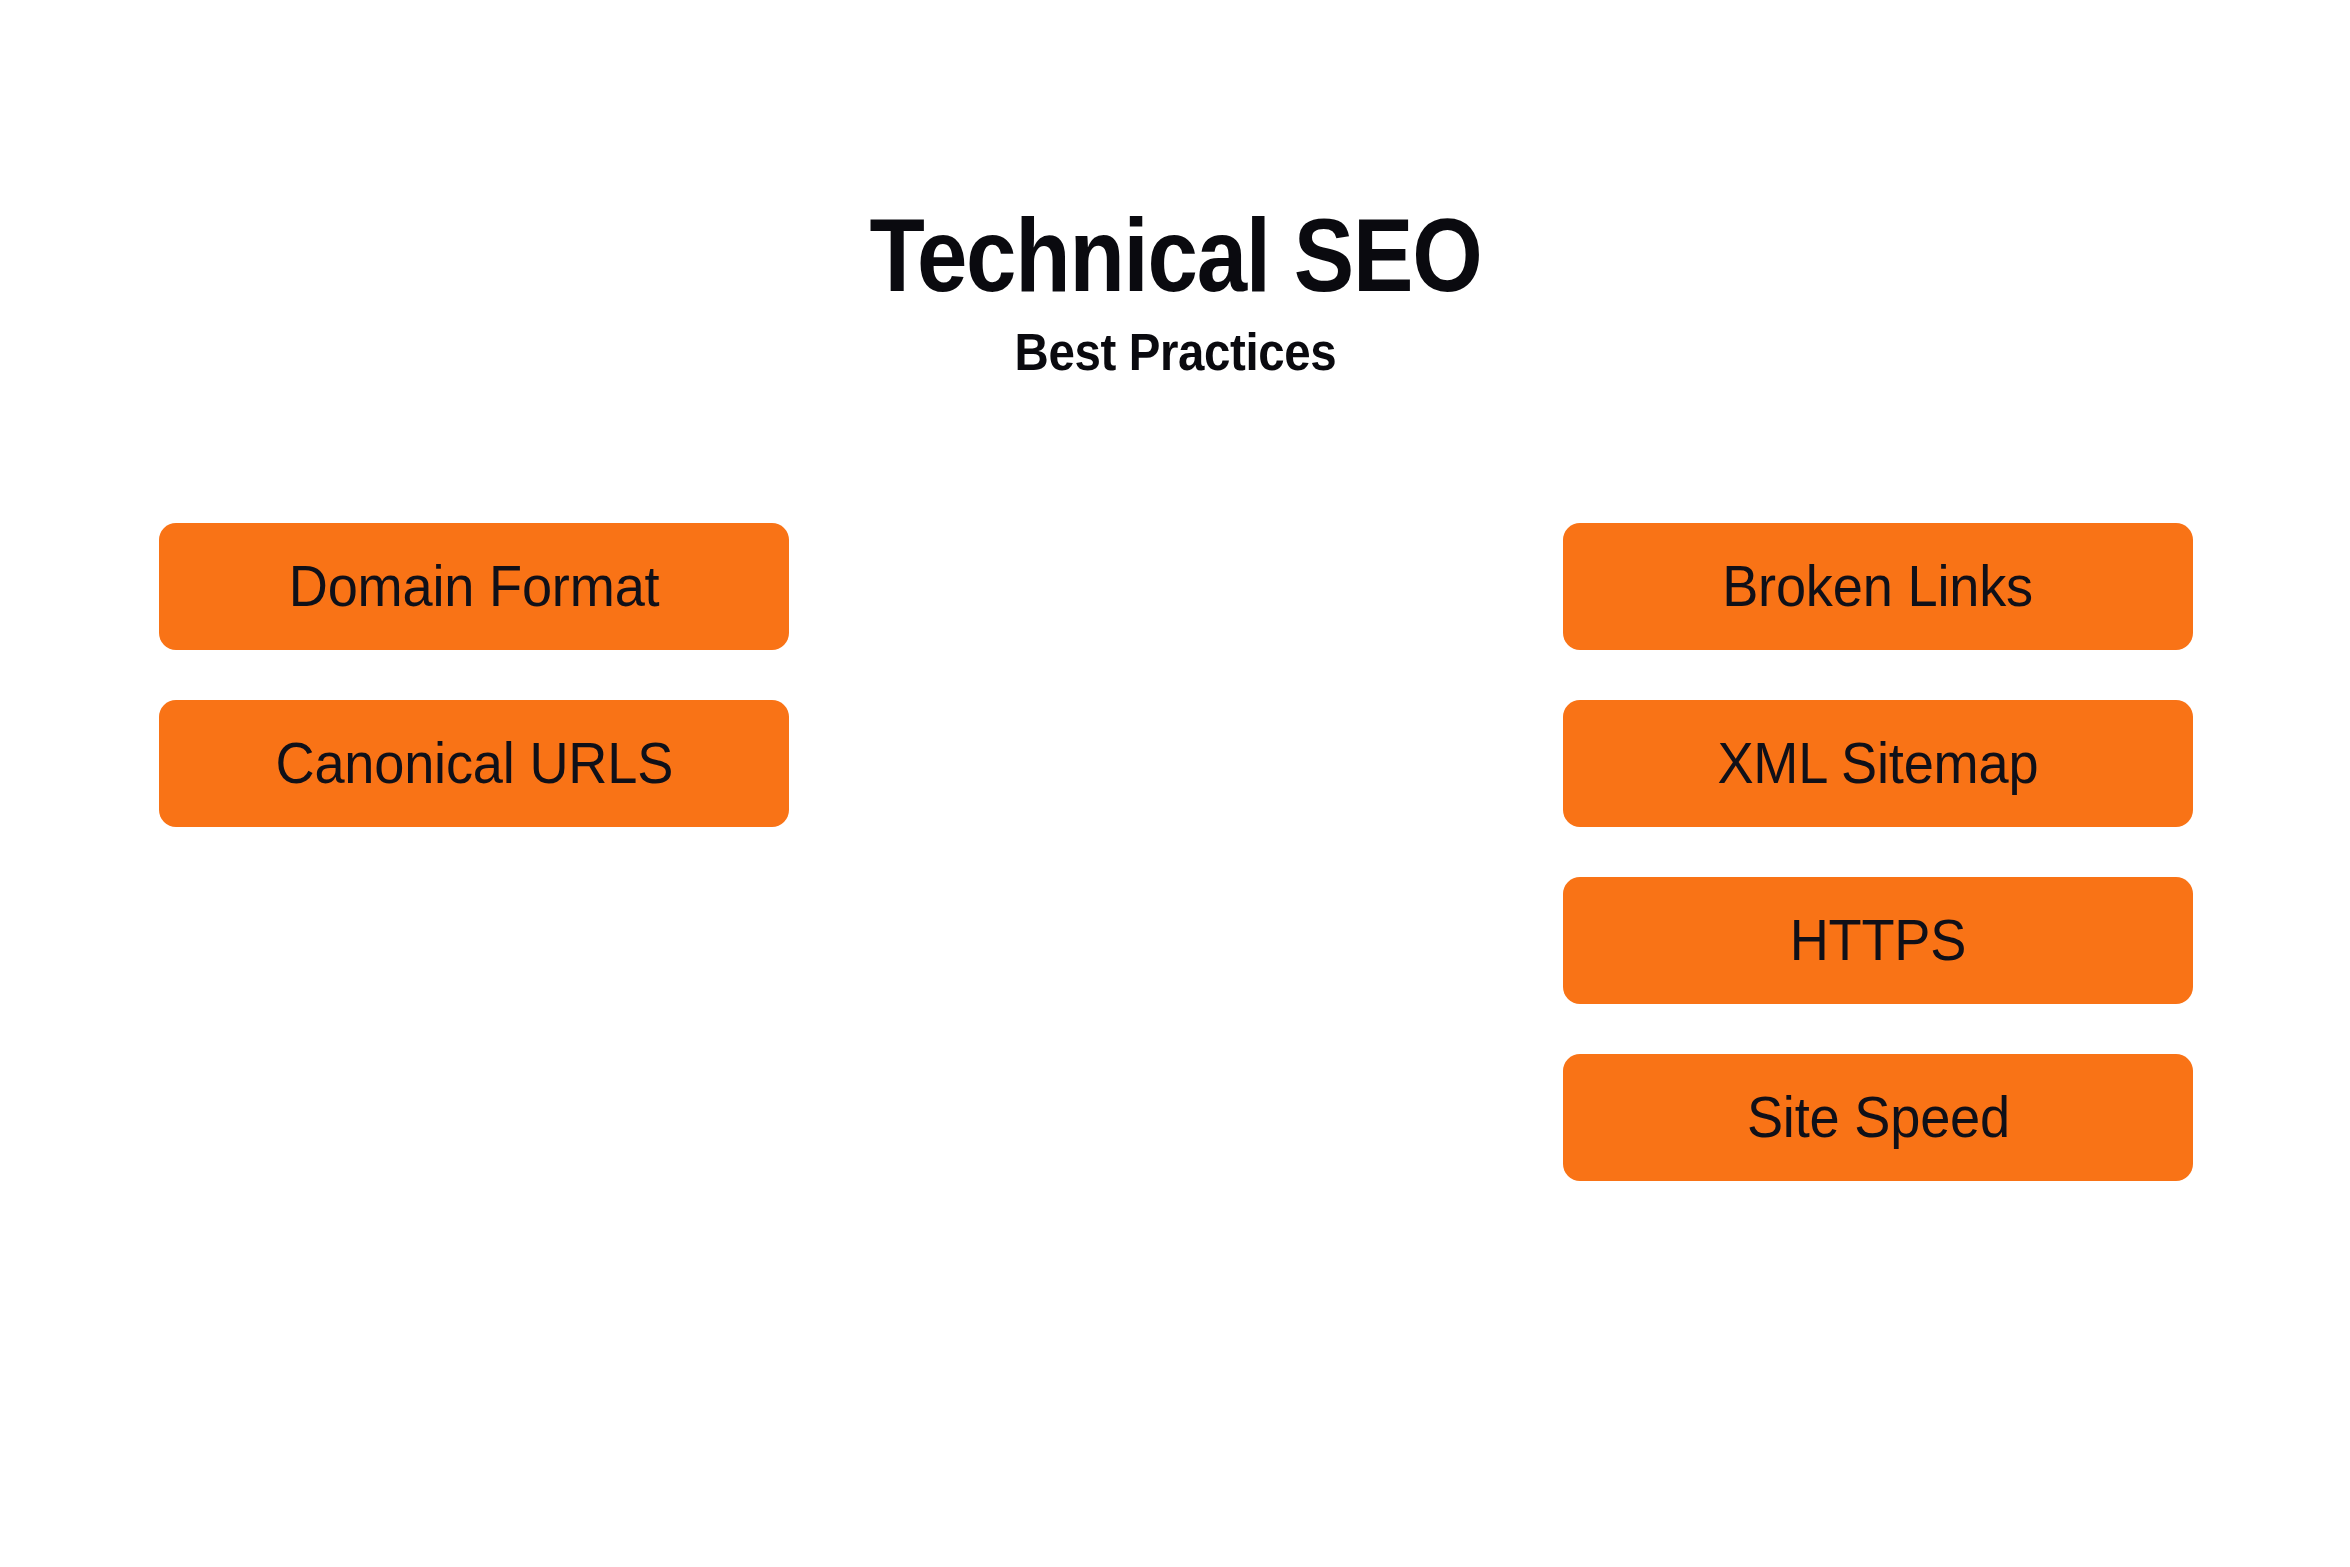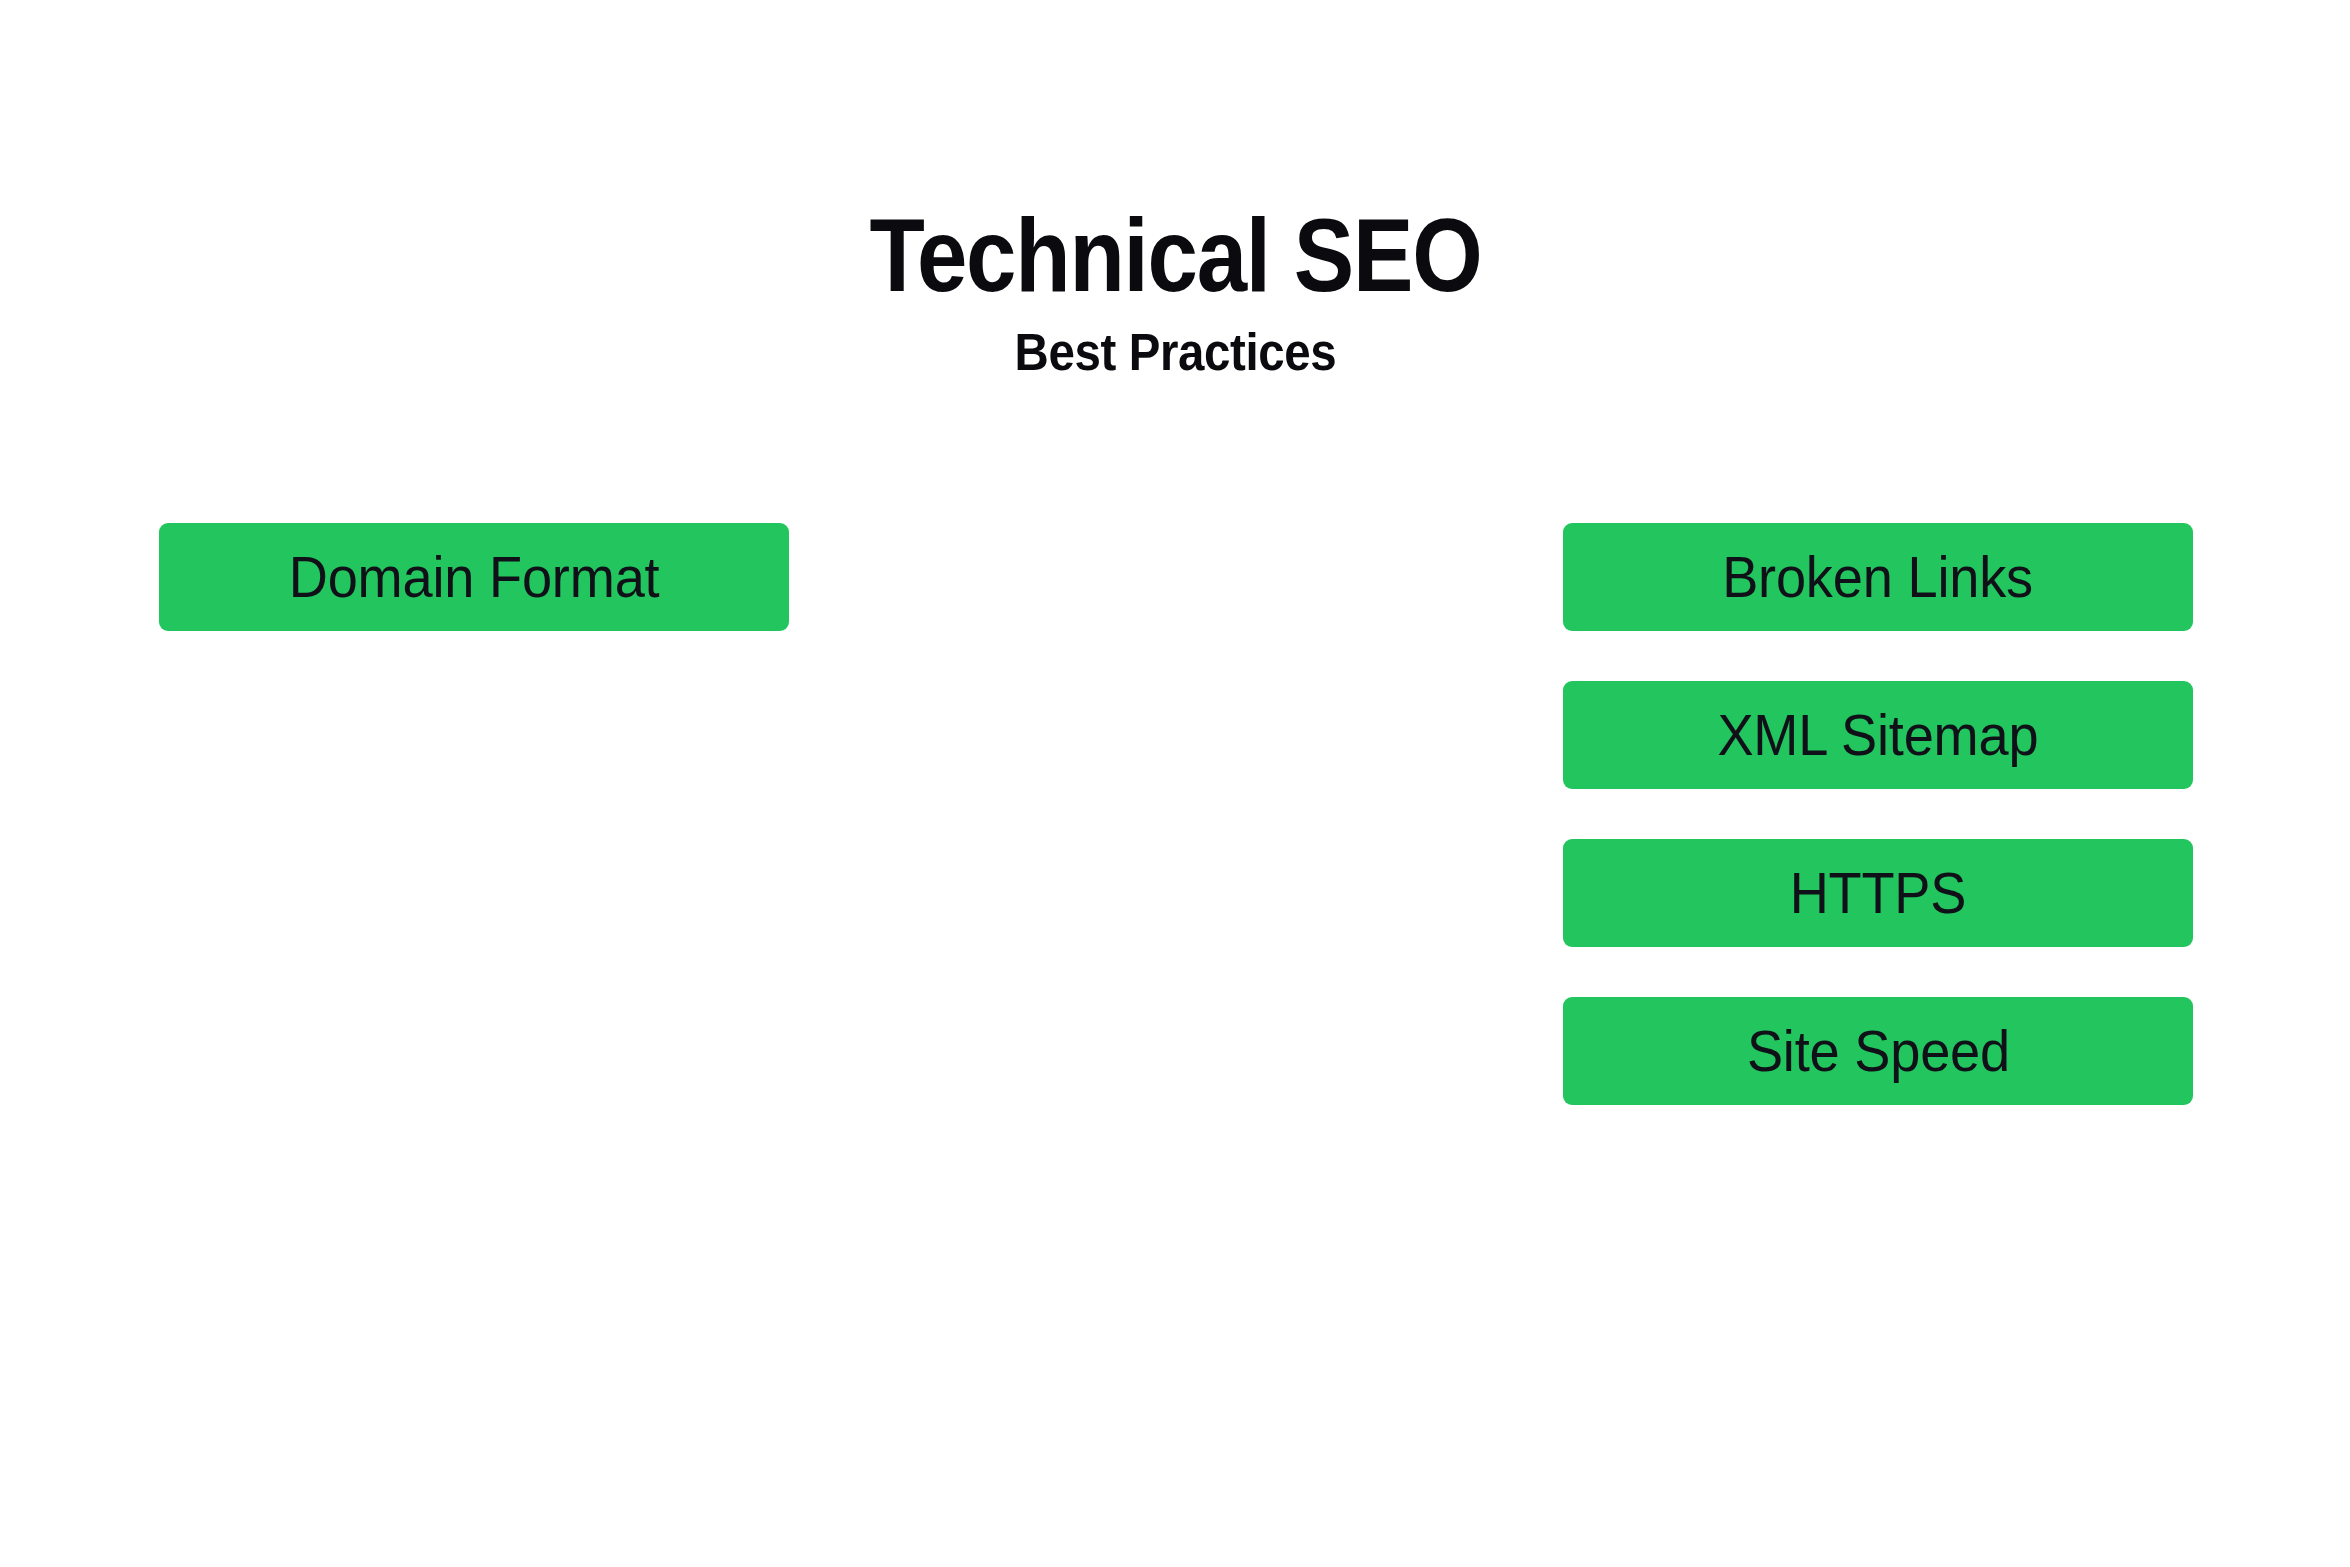--- a/index.html
+++ b/index.html
@@ -73,24 +73,24 @@
 
   .pill-column {
     width: 630px;
     display: flex;
     flex-direction: column;
     gap: 50px;
   }
 
   .pill {
     width: 630px;
-    height: 108px;
+    height: 127px;
     box-sizing: border-box;
-    background: #22c55e;
-    border-radius: 9px;
+    background: #f97316;
+    border-radius: 17px;
     display: flex;
     align-items: center;
     justify-content: center;
     text-align: center;
     padding: 0 16.5px;
     user-select: none;
   }
 
   .pill-label {
     font-family: "Liberation Sans Narrow", "Liberation Sans", "DejaVu Sans Condensed", sans-serif;
@@ -113,20 +113,23 @@
     <h1 class="page-title">Technical SEO</h1>
     <h2 class="page-subtitle">Best Practices</h2>
   </div>
 
   <div class="pill-grid">
 
     <div class="pill-column">
       <div class="pill">
         <span class="pill-label">Domain Format</span>
       </div>
+      <div class="pill">
+        <span class="pill-label">Canonical URLS</span>
+      </div>
     </div>
 
     <div class="pill-column">
       <div class="pill">
         <span class="pill-label">Broken Links</span>
       </div>
       <div class="pill">
         <span class="pill-label">XML Sitemap</span>
       </div>
       <div class="pill">

